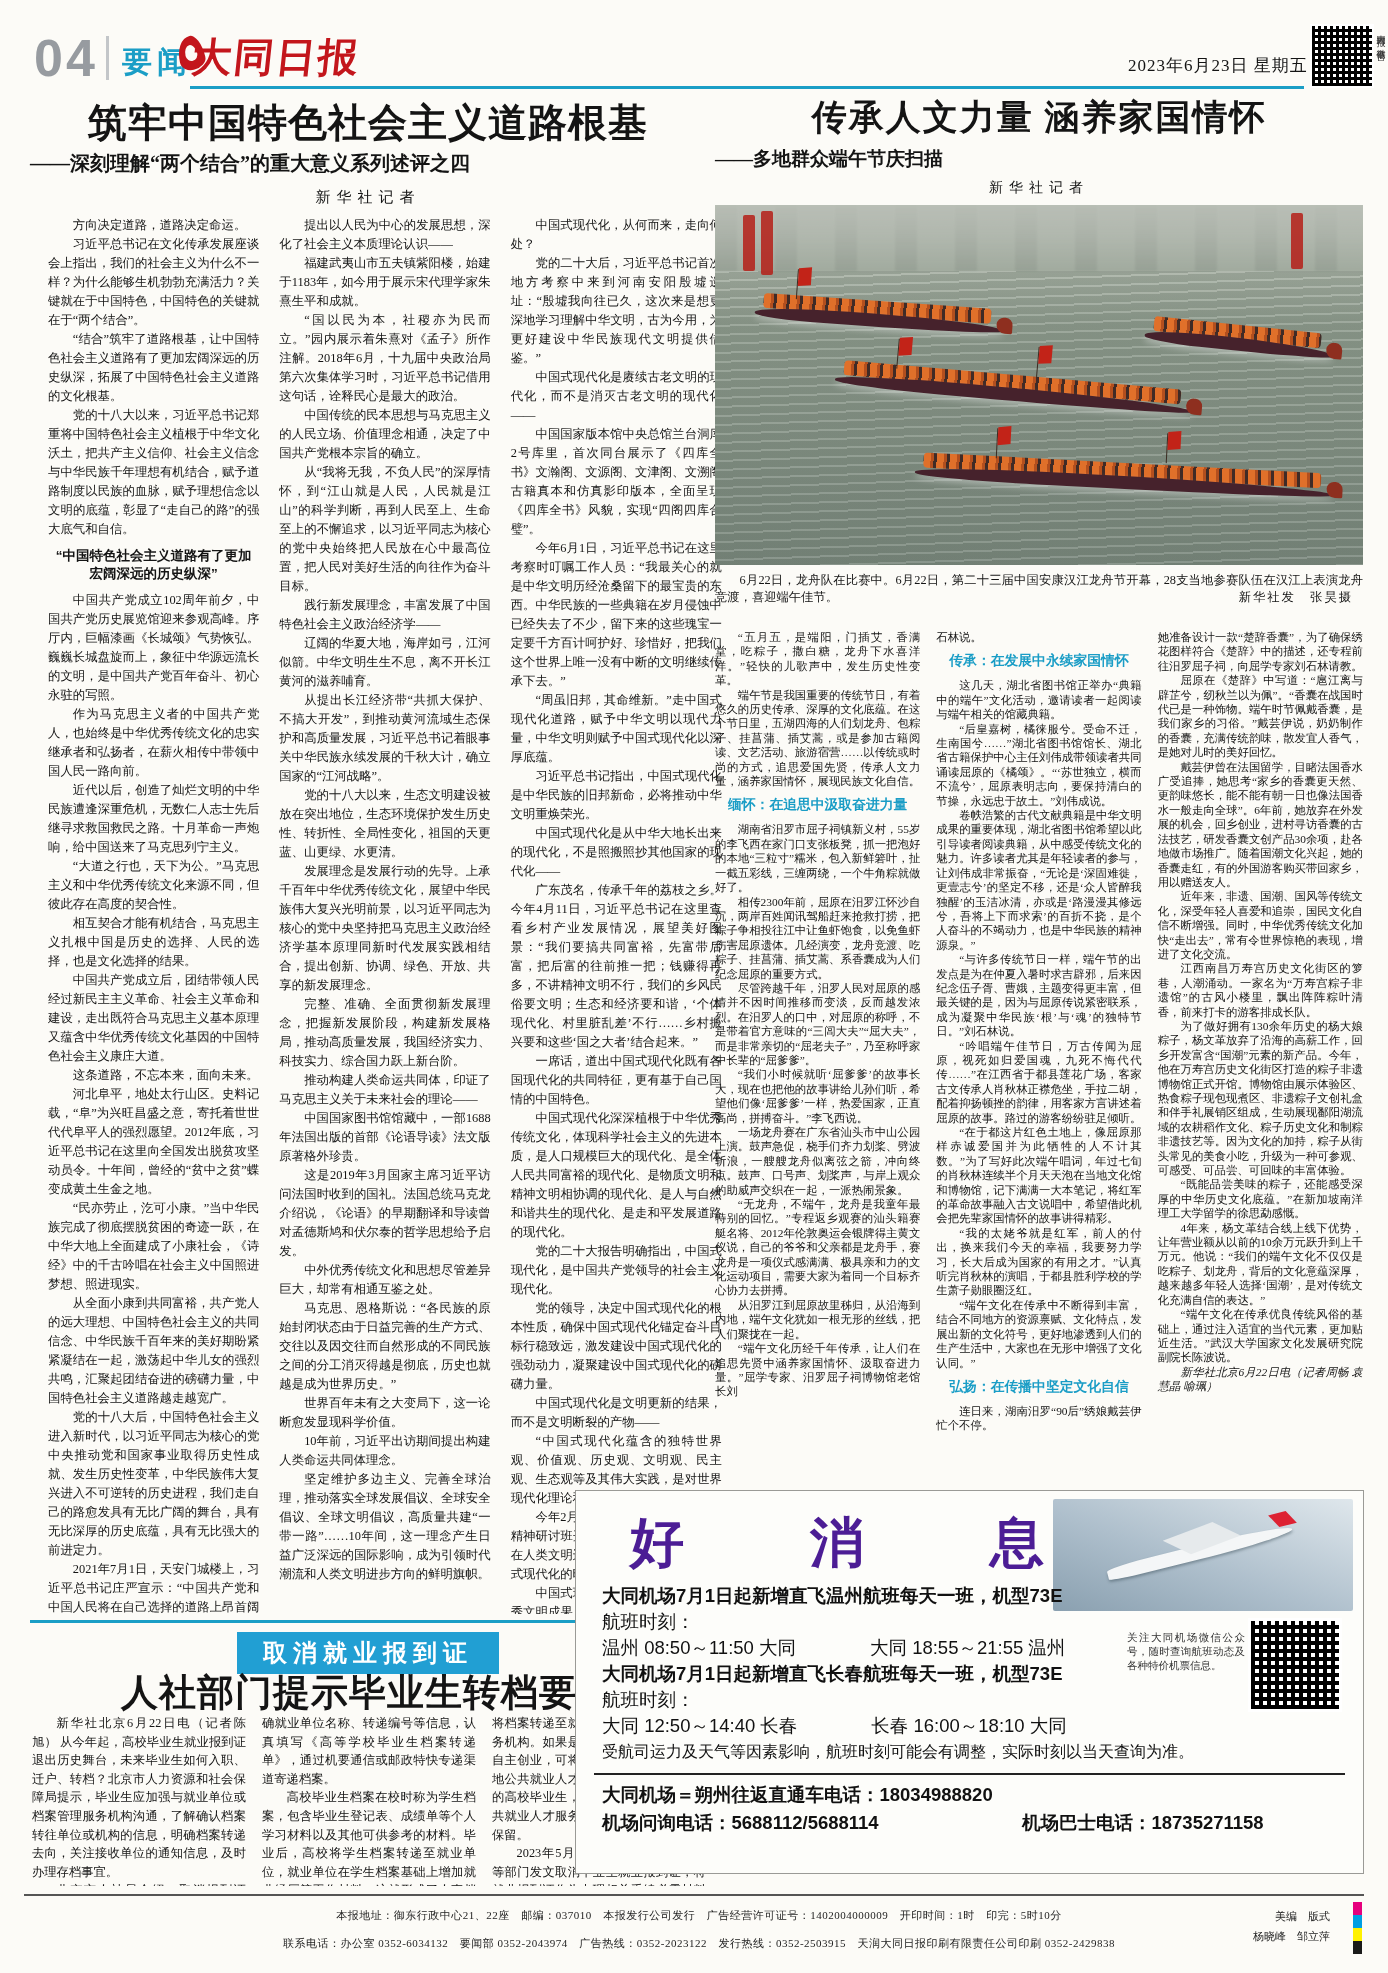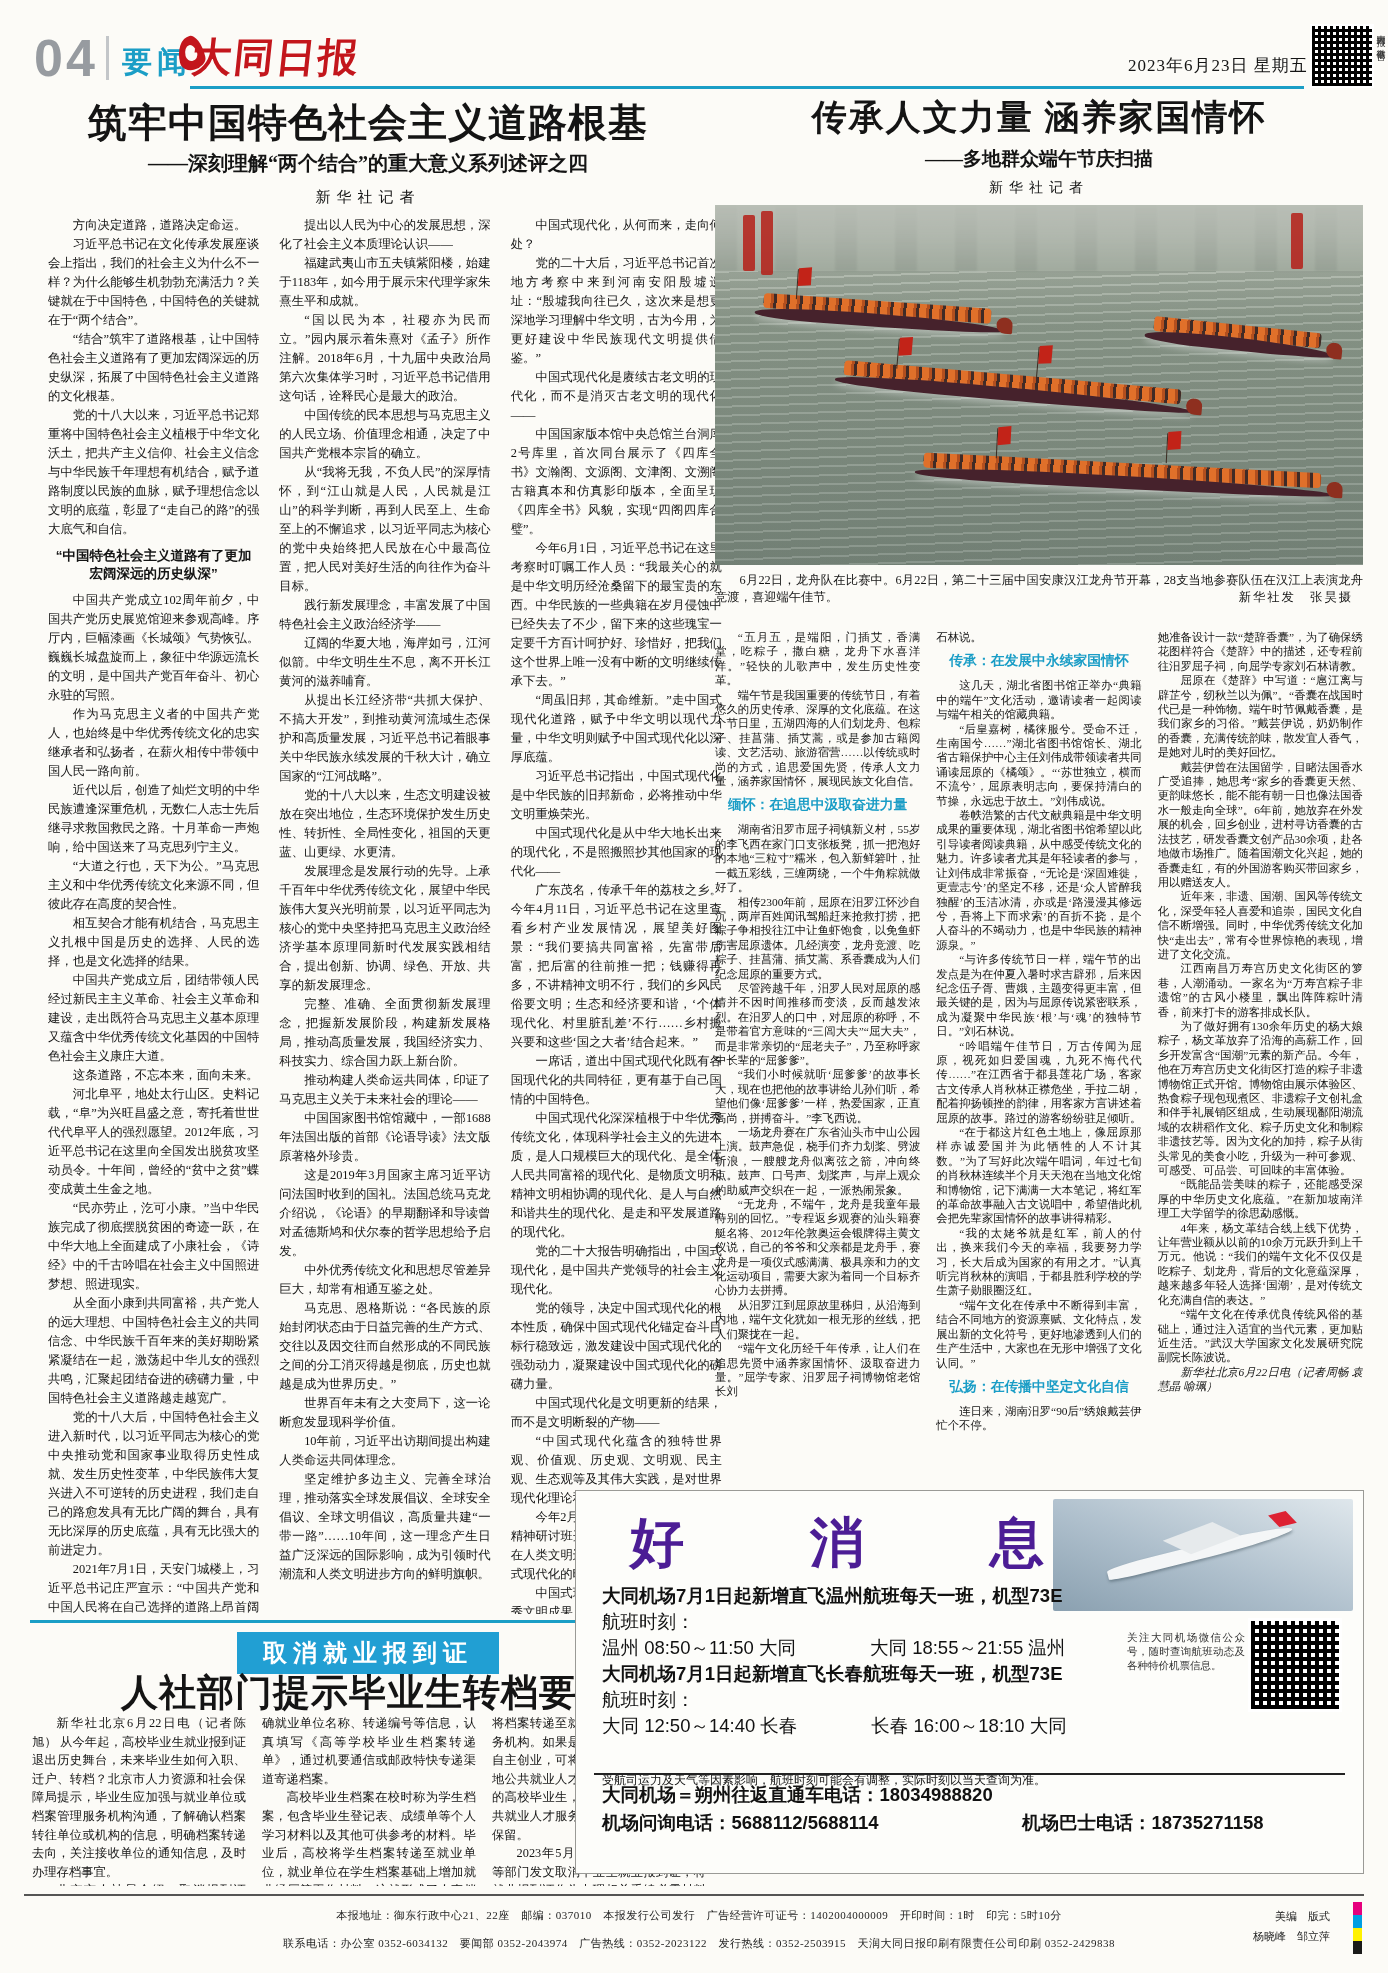--- a/index.html
+++ b/index.html
@@ -18,21 +18,21 @@
   .qr{width:60px;height:60px;background:
       repeating-linear-gradient(0deg,#000 0 3px,transparent 3px 6px),
       repeating-linear-gradient(90deg,#000 0 3px,#fff 3px 6px);outline:2px solid #fff;}
   .qr-hd{left:1312px;top:26px;}
   .vtext{writing-mode:vertical-rl;font-size:9px;color:#333;letter-spacing:1px;line-height:10px;}
   .vt-hd{left:1376px;top:28px;height:62px;}
   
   .title{font-weight:bold;text-align:center;}
   .t-left{left:30px;top:96px;width:676px;font-size:39px;letter-spacing:1px;}
   .t-right{left:715px;top:94px;width:648px;font-size:35px;letter-spacing:2px;}
-  .subtitle{font-weight:bold;text-align:center;}
+  .subtitle{font-weight:bold;}
   .st-left{left:30px;top:150px;width:676px;font-size:20px;}
   .st-right{left:715px;top:146px;width:648px;font-size:19px;}
   .byline{text-align:center;font-size:15px;letter-spacing:6px;}
   .bl-left{left:30px;top:188px;width:676px;}
   .bl-right{left:715px;top:179px;width:648px;font-size:14px;}
   .cols{display:flex;gap:16px;overflow:hidden;}
   .col{flex:1;text-align:justify;}
   .body-left{left:48px;top:216px;width:674px;height:1398px;font-size:12.4px;line-height:19px;gap:20px;}
   .body-right{left:715px;top:630px;width:648px;height:848px;font-size:11.4px;line-height:14.4px;}
   .col p{margin:0;text-indent:2em;}
@@ -66,21 +66,21 @@
   
   .ad{left:575px;top:1490px;width:787px;height:382px;border:1px solid #9a9a96;background:#fdfdfa;}
   .ad-title{position:absolute;left:54px;top:16px;font:bold 54px "Liberation Serif",serif;letter-spacing:36px;color:#4c1d95;}
   .ad-sky{position:absolute;right:10px;top:8px;width:300px;height:112px;background:linear-gradient(200deg,#dfe7ec,#aebfcc 55%,#8aa0b0);overflow:hidden;border-radius:2px;}
   .plane{position:absolute;left:52px;top:46px;width:190px;height:14px;background:#f4f6f7;border-radius:50% 90% 90% 30%;transform:rotate(-14deg);box-shadow:0 2px 3px rgba(40,60,70,.4);}
   .plane:before{content:"";position:absolute;left:70px;top:-16px;width:60px;height:20px;background:#e6eaec;transform:skewX(48deg) rotate(-6deg);}
   .plane:after{content:"";position:absolute;right:-2px;top:-12px;width:18px;height:14px;background:#d23;transform:skewX(30deg);}
   .ad-lines{position:absolute;left:26px;top:92px;width:600px;font-family:"Liberation Sans",sans-serif;color:#111;}
   .ad-lines .al{font-size:18.5px;line-height:26px;font-weight:bold;}
   .ad-lines .al.t{font-weight:normal;}
-  .ad-lines .al.w{font-size:12px;font-weight:normal;margin-top:28px;}
+  .ad-lines .al.w{font-size:16px;font-weight:normal;}
   .ad-qr{position:absolute;right:24px;top:130px;width:88px;height:88px;background:
       repeating-linear-gradient(0deg,#000 0 4px,transparent 4px 8px),
       repeating-linear-gradient(90deg,#000 0 4px,#fff 4px 8px);outline:3px solid #fff;}
   .ad-note{position:absolute;right:118px;top:140px;width:118px;font-size:10.5px;line-height:14px;color:#333;text-align:justify;}
   .ad-hr{position:absolute;left:18px;right:18px;top:282px;height:2px;background:#222;}
   .contact{position:absolute;left:26px;top:290px;width:735px;font-family:"Liberation Sans",sans-serif;font-weight:bold;font-size:18.5px;line-height:28px;color:#111;}
   .contact .row{display:flex;}
   .contact .c-l{width:420px;}
   
   .footer{left:24px;top:1894px;width:1340px;height:70px;border-top:2px solid #555;}

